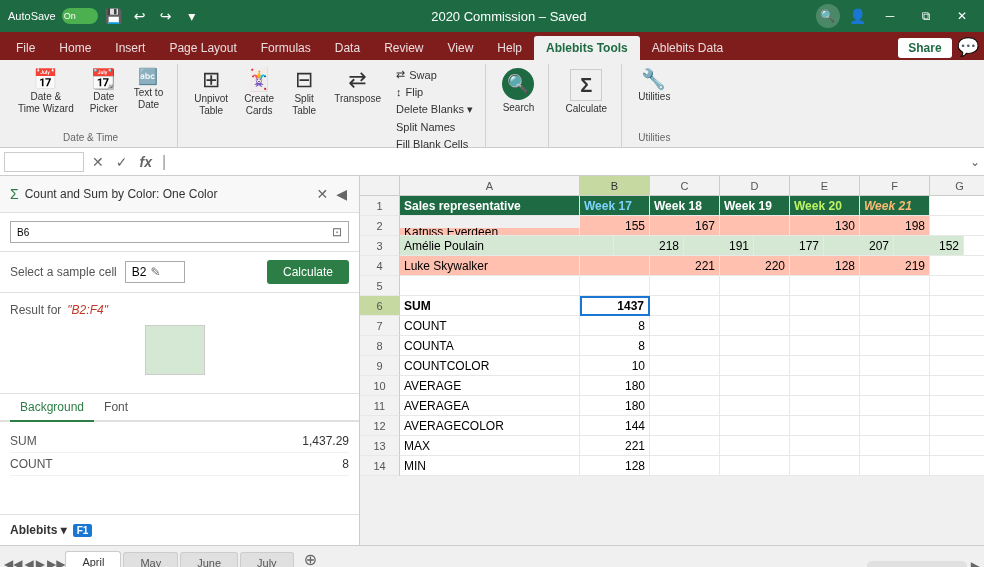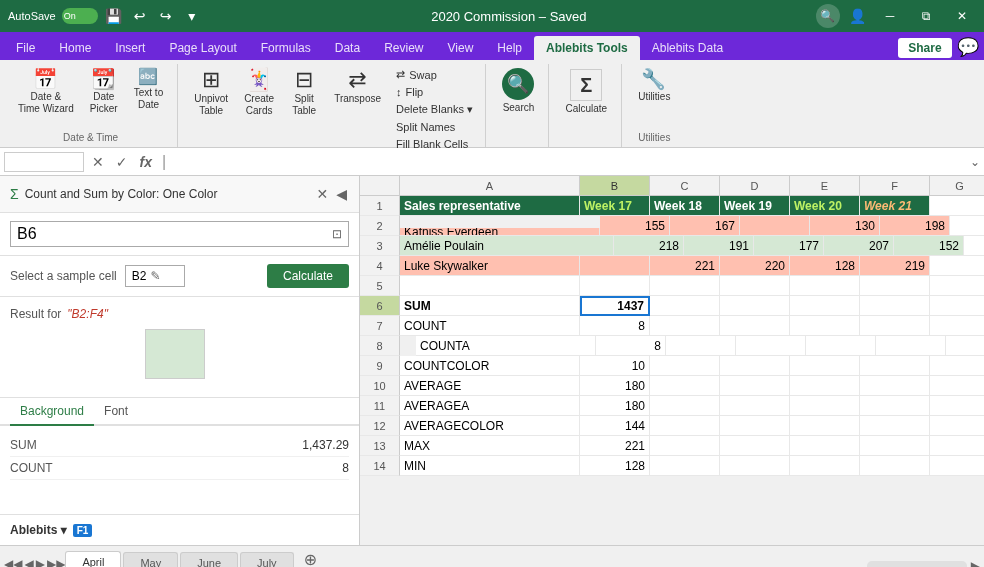--- a/index.html
+++ b/index.html
@@ -25,21 +25,21 @@
     }
     .title-icon { width: 20px; height: 20px; cursor: pointer; display: flex; align-items: center; justify-content: center; font-size: 14px; }
     #file-title { flex: 1; text-align: center; font-size: 13px; font-weight: 400; }
     #title-bar-right { display: flex; align-items: center; gap: 8px; }
     .win-btn { width: 28px; height: 28px; display: flex; align-items: center; justify-content: center; cursor: pointer; font-size: 12px; border-radius: 2px; }
     #search-btn-title { width: 24px; height: 24px; border-radius: 50%; background: rgba(255,255,255,0.2); display: flex; align-items: center; justify-content: center; cursor: pointer; }
 
     
     #ribbon-tabs {
       height: 28px;
-      background: #6d28d9;
+      background: #7f1d1d;
       display: flex;
       align-items: flex-end;
       padding: 0 4px;
     }
     .ribbon-tab {
       padding: 4px 12px;
       color: rgba(255,255,255,0.85);
       cursor: pointer;
       font-size: 12px;
       border-radius: 3px 3px 0 0;
@@ -387,21 +387,21 @@
         <span>Count and Sum by Color: One Color</span>
       </div>
       <div id="panel-controls">
         <span>✕</span>
         <span>◀</span>
       </div>
     </div>
 
     <div id="panel-input-row">
       <div id="panel-input-inner">
-        <span style="font-size:16px;">B6</span>
+        <span style="font-size:10px;">B6</span>
         <span style="color:#666;cursor:pointer;">⊡</span>
       </div>
     </div>
 
     <div id="panel-sample-row">
       <span id="sample-label">Select a sample cell</span>
       <div id="sample-input">
         <span>B2</span>
         <span style="color:#666;">✎</span>
       </div>
@@ -453,32 +453,32 @@
       <div class="col-header" style="width:60px;">G</div>
 
     </div>
 
     <div id="grid-container">
       <div id="grid">
 
         <div class="grid-row">
           <div class="row-header">1</div>
           <div class="cell header-cell bold-text" style="width:180px;background:#1e6b43;color:white;">Sales representative</div>
-          <div class="cell header-cell bold-text" style="width:70px;background:#1e6b43;color:#bef264;">Week 17</div>
+          <div class="cell header-cell bold-text" style="width:70px;background:#1e6b43;color:#7dd3fc;">Week 17</div>
           <div class="cell header-cell bold-text" style="width:70px;background:#1e6b43;color:white;">Week 18</div>
           <div class="cell header-cell bold-text" style="width:70px;background:#1e6b43;color:white;">Week 19</div>
           <div class="cell header-cell bold-text" style="width:70px;background:#1e6b43;color:#bef264;">Week 20</div>
           <div class="cell header-cell bold-text" style="width:70px;background:#1e6b43;color:#fdba74;font-style:italic;">Week 21</div>
           <div class="cell" style="width:60px;"></div>
 
         </div>
 
         <div class="grid-row">
           <div class="row-header">2</div>
-          <div class="cell salmon" style="width:200px;margin-top:12px;">Katniss Everdeen</div>
+          <div class="cell salmon" style="width:180px;margin-top:12px;">Katniss Everdeen</div>
           <div class="cell salmon right-align" style="width:70px;">155</div>
           <div class="cell salmon right-align" style="width:70px;">167</div>
           <div class="cell salmon" style="width:70px;"></div>
           <div class="cell salmon right-align" style="width:70px;">130</div>
           <div class="cell salmon right-align" style="width:70px;">198</div>
           <div class="cell" style="width:60px;"></div>
 
         </div>
 
         <div class="grid-row">
@@ -536,21 +536,21 @@
           <div class="cell" style="width:70px;"></div>
           <div class="cell" style="width:70px;"></div>
           <div class="cell" style="width:70px;"></div>
           <div class="cell" style="width:70px;"></div>
           <div class="cell" style="width:60px;"></div>
 
         </div>
 
         <div class="grid-row">
           <div class="row-header">8</div>
-          <div class="cell" style="width:180px;margin-left:16px;">COUNTA</div>
+          <div class="cell" style="width:180px;">COUNTA</div>
           <div class="cell right-align" style="width:70px;">8</div>
           <div class="cell" style="width:70px;"></div>
           <div class="cell" style="width:70px;"></div>
           <div class="cell" style="width:70px;"></div>
           <div class="cell" style="width:70px;"></div>
           <div class="cell" style="width:60px;"></div>
 
         </div>
 
         <div class="grid-row">

